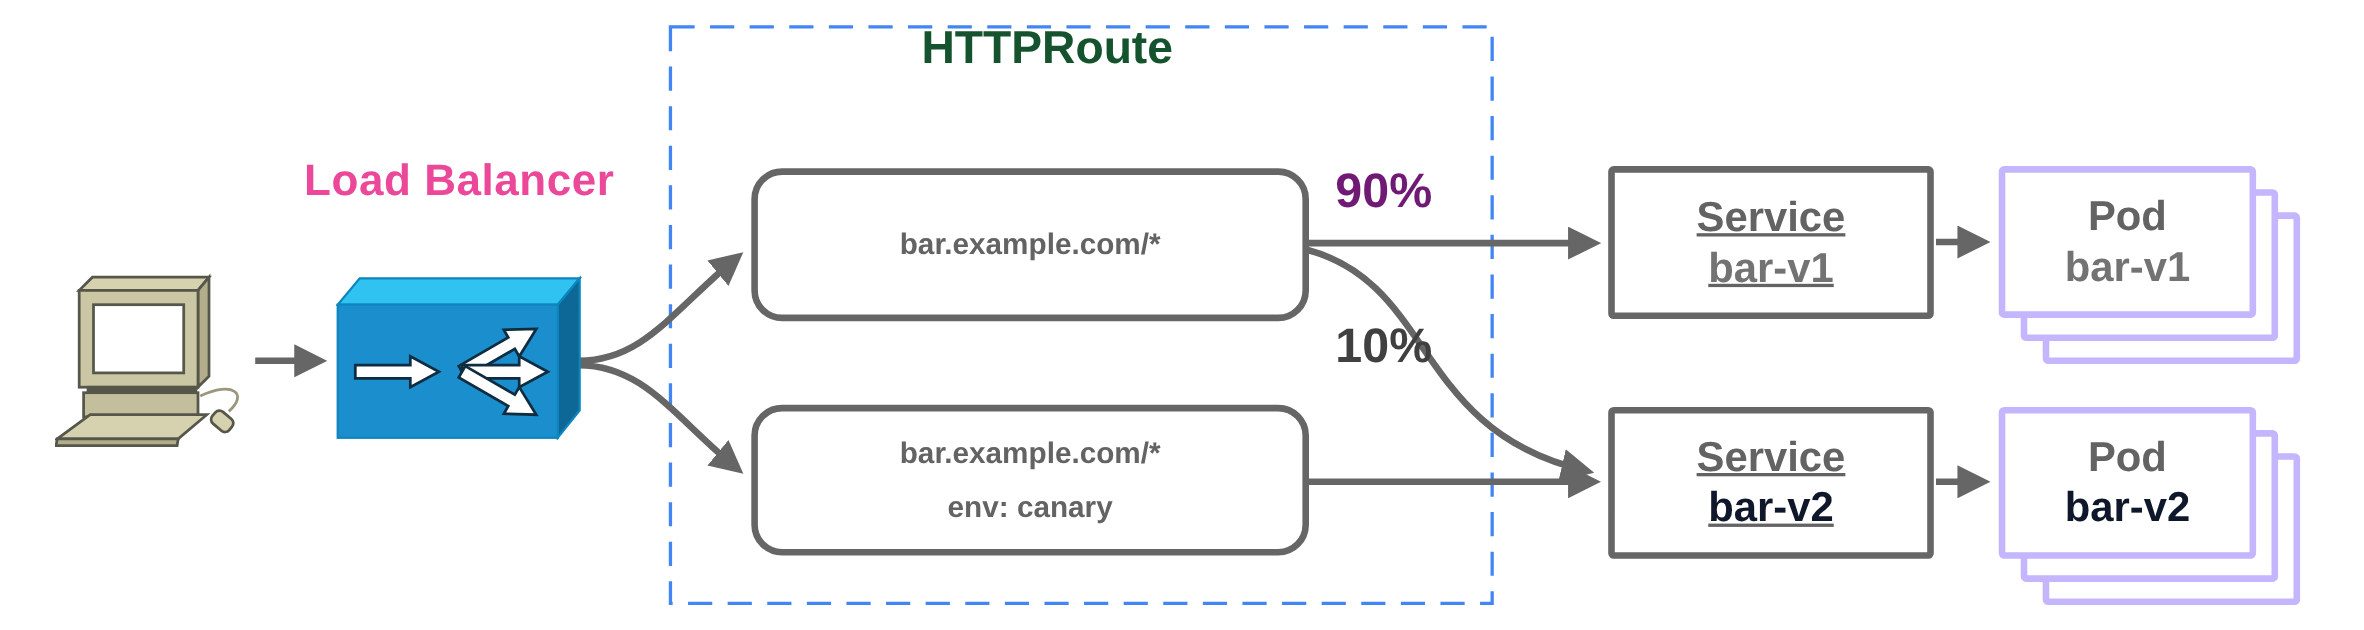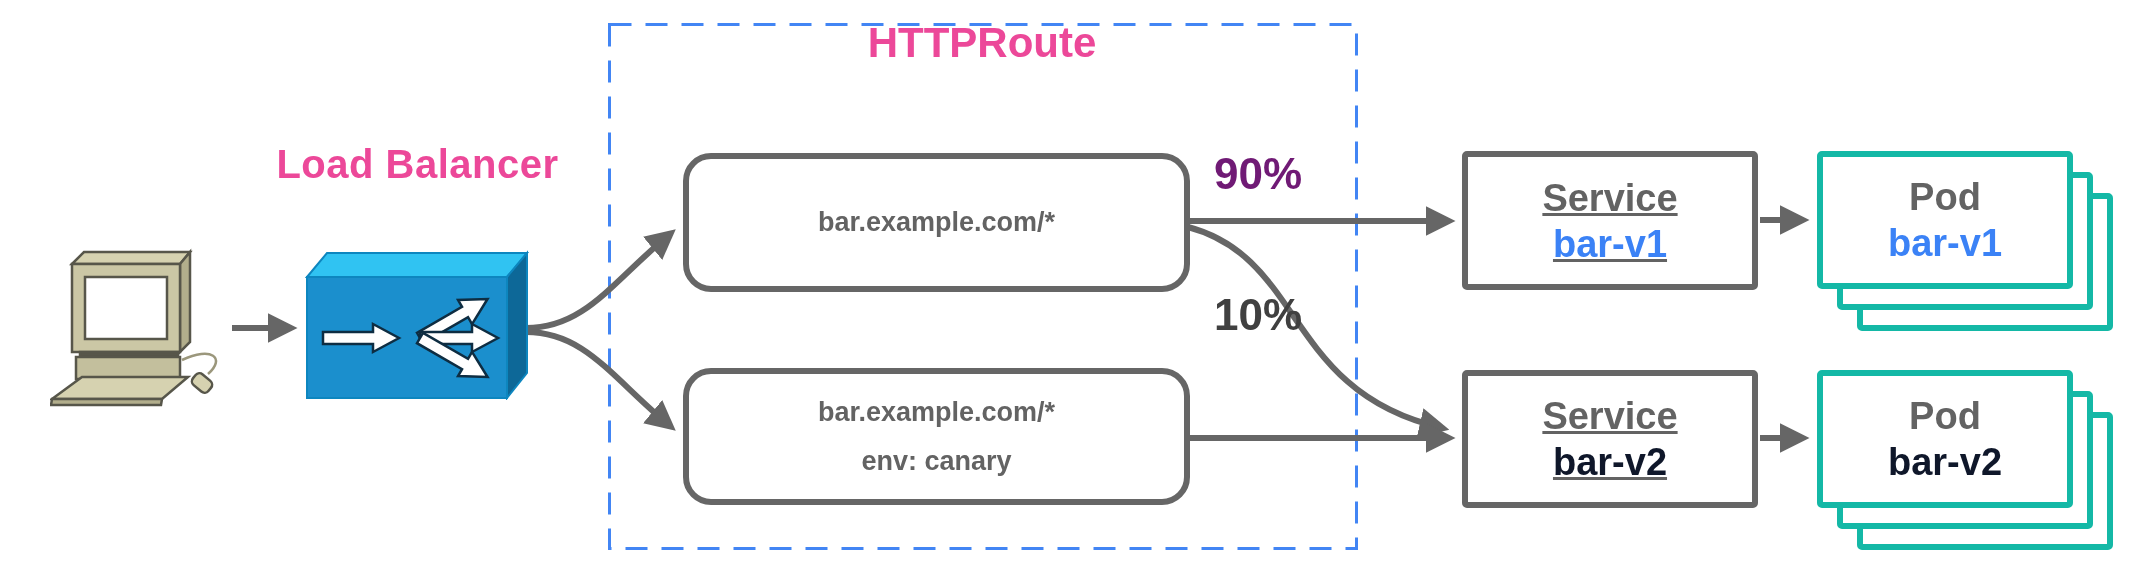--- a/index.html
+++ b/index.html
@@ -13,22 +13,22 @@
   }
   .abs{position:absolute;}
   svg{display:block;}
   
   .lb-label{
     left:250px;top:140px;width:335px;height:48px;
     display:flex;align-items:center;justify-content:center;
     font-size:40px;color:#ec4899;letter-spacing:.5px;
   }
   .httproute-title{
-    left:732px;top:18px;width:500px;
-    text-align:center;font-size:42px;line-height:50px;color:#ec4899;
+    left:702px;top:18px;width:500px;
+    text-align:center;font-size:42px;line-height:50px;color:#14532d;
   }
   .pct{
     width:120px;height:46px;display:flex;align-items:center;justify-content:center;
     font-size:44px;
   }
   .pct-90{left:1198px;top:151px;color:#701a75;}
   .pct-10{left:1198px;top:292px;color:#404040;}
   
   .gbox{
     box-sizing:border-box;background:#ffffff;border:6px solid #666666;border-radius:5px;
@@ -39,30 +39,30 @@
   .route-top{left:683px;top:153px;width:507px;height:139px;}
   .route-bottom{left:683px;top:368px;width:507px;height:137px;}
   .service-box{font-size:38px;line-height:46px;text-decoration:underline;}
   .svc-v1{left:1462px;top:151px;width:296px;height:139px;}
   .svc-v2{left:1462px;top:370px;width:296px;height:138px;}
   
   .pod-stack{width:300px;height:185px;}
   .pod-v1{left:1817px;top:151px;}
   .pod-v2{left:1817px;top:370px;}
   .pod-card{
-    position:absolute;box-sizing:border-box;width:256px;height:138px;
-    background:#ffffff;border:6px solid #14b8a6;border-radius:5px;
+    position:absolute;box-sizing:border-box;width:234px;height:138px;
+    background:#ffffff;border:6px solid #c4b5fd;border-radius:5px;
   }
   .echo2{left:40px;top:42px;}
   .echo1{left:20px;top:21px;}
   .pod-main{
     left:0;top:0;display:flex;flex-direction:column;align-items:center;justify-content:center;
     text-align:center;font-size:38px;line-height:46px;color:#636363;
   }
-  .text-blue{color:#3b82f6;}
+  .text-blue{color:#737373;}
   .text-green{color:#0f172a;}
 </style>
 </head>
 <body>
 
 <div id="canvas">
 
   <svg class="abs" style="left:0;top:0" width="2149" height="573" viewBox="0 0 2149 573">
     <defs>
       <marker id="arr" viewBox="0 0 12 12" refX="9" refY="6" markerWidth="5" markerHeight="5" orient="auto-start-reverse">

